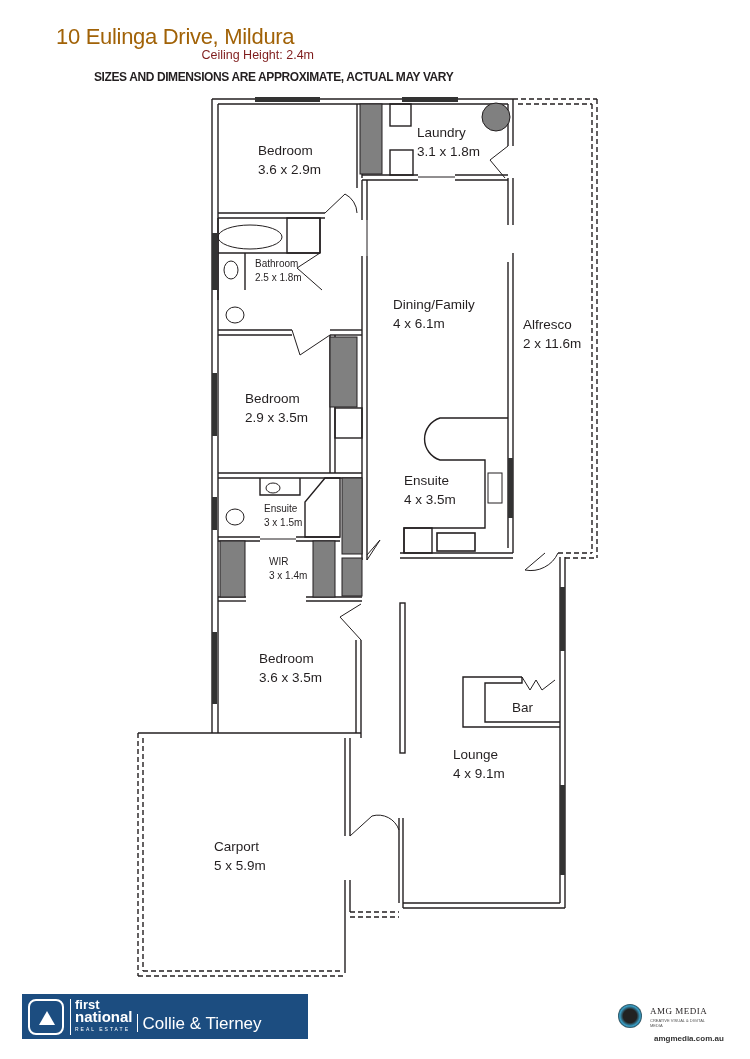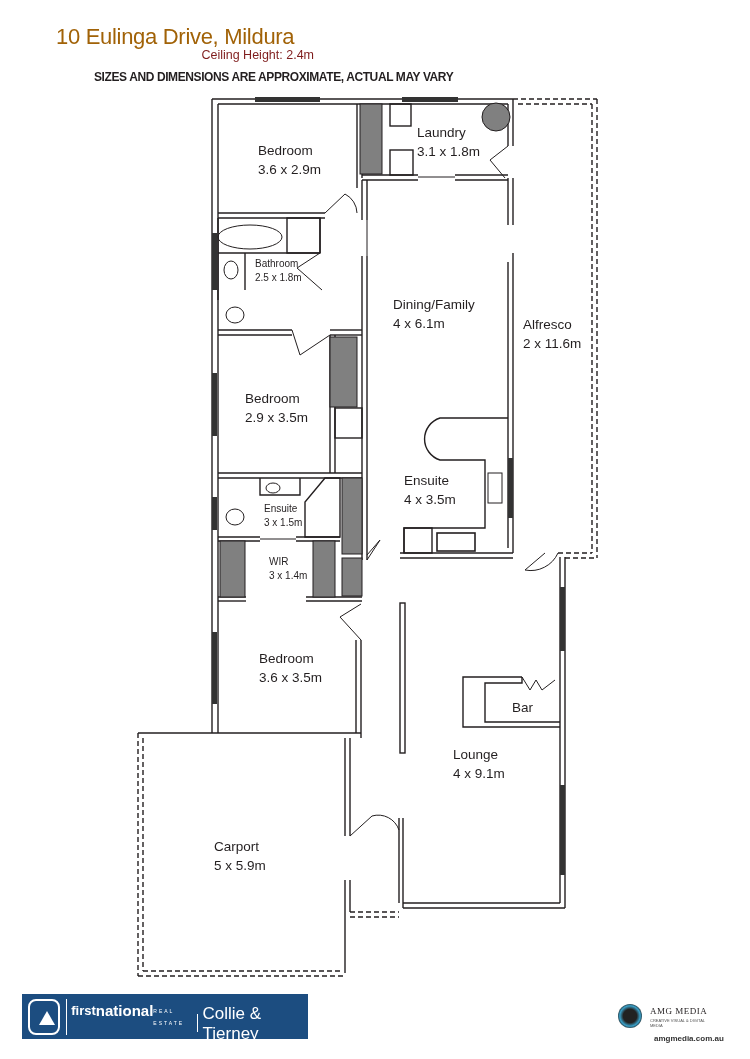--- a/index.html
+++ b/index.html
@@ -7,21 +7,21 @@
   .hdr-title { position:absolute; left:56px; top:24px; font-size:22px; letter-spacing:-0.3px; color:#a16207; }
   .hdr-ceiling { position:absolute; right:436px; top:48px; font-size:12.5px; color:#7f1d1d; }
   .hdr-note { position:absolute; left:50px; top:70px; font-size:12px; font-weight:bold; letter-spacing:-0.4px; color:#231f20;padding-left:44px; }
   #plan { position:absolute; left:0; top:0; }
   .lbl { position:absolute; font-size:13.5px; line-height:19px; color:#231f20; text-align:left; }
   .lbl.sm { font-size:10px; line-height:14px;padding-left:8px; }
   .fn-logo { position:absolute; left:22px; top:994px; width:286px; height:45px; background:#1c4d80; display:flex; align-items:center; color:#fff; }
   .fn-mark { width:36px; height:36px; margin-left:6px; border:2px solid #fff; border-radius:8px; box-sizing:border-box; position:relative; }
   .fn-mark .tri { position:absolute; left:9px; top:10px; width:0; height:0; border-left:8px solid transparent; border-right:8px solid transparent; border-bottom:14px solid #fff; }
   .fn-sep { width:1px; height:36px; background:#fff; margin:0 4px 0 6px; }
-  .fn-words { display:flex; line-height:12px; }
+  .fn-words { display:flex; flex-direction:column; line-height:12px; }
   .fn-first { font-size:13px; font-weight:bold; }
   .fn-national { font-size:15px; font-weight:bold; }
   .fn-re { font-size:5px; letter-spacing:2px; }
   .fn-sep2 { width:1px; height:18px; background:#fff; margin:10px 5px 0 4px; align-self:flex-start; margin-top:20px; }
   .fn-office { font-size:17px; margin-top:14px; }
   .amg { position:absolute; left:614px; top:1002px; width:110px; height:46px; }
   .amg-mark { position:absolute; left:4px; top:2px; width:24px; height:24px; border-radius:50%; background:radial-gradient(circle,#222 40%,#3aa0c8 60%,#222 75%); }
   .amg-name { position:absolute; left:36px; top:4px; font-family:"Liberation Serif", serif; font-size:9px; letter-spacing:0.5px; }
   .amg-sub { position:absolute; left:36px; top:16px; font-size:4px; color:#555; width:68px; }
   .amg-url { position:absolute; left:12px; top:32px; font-size:8px; font-weight:bold; color:#333;padding-left:28px; }

